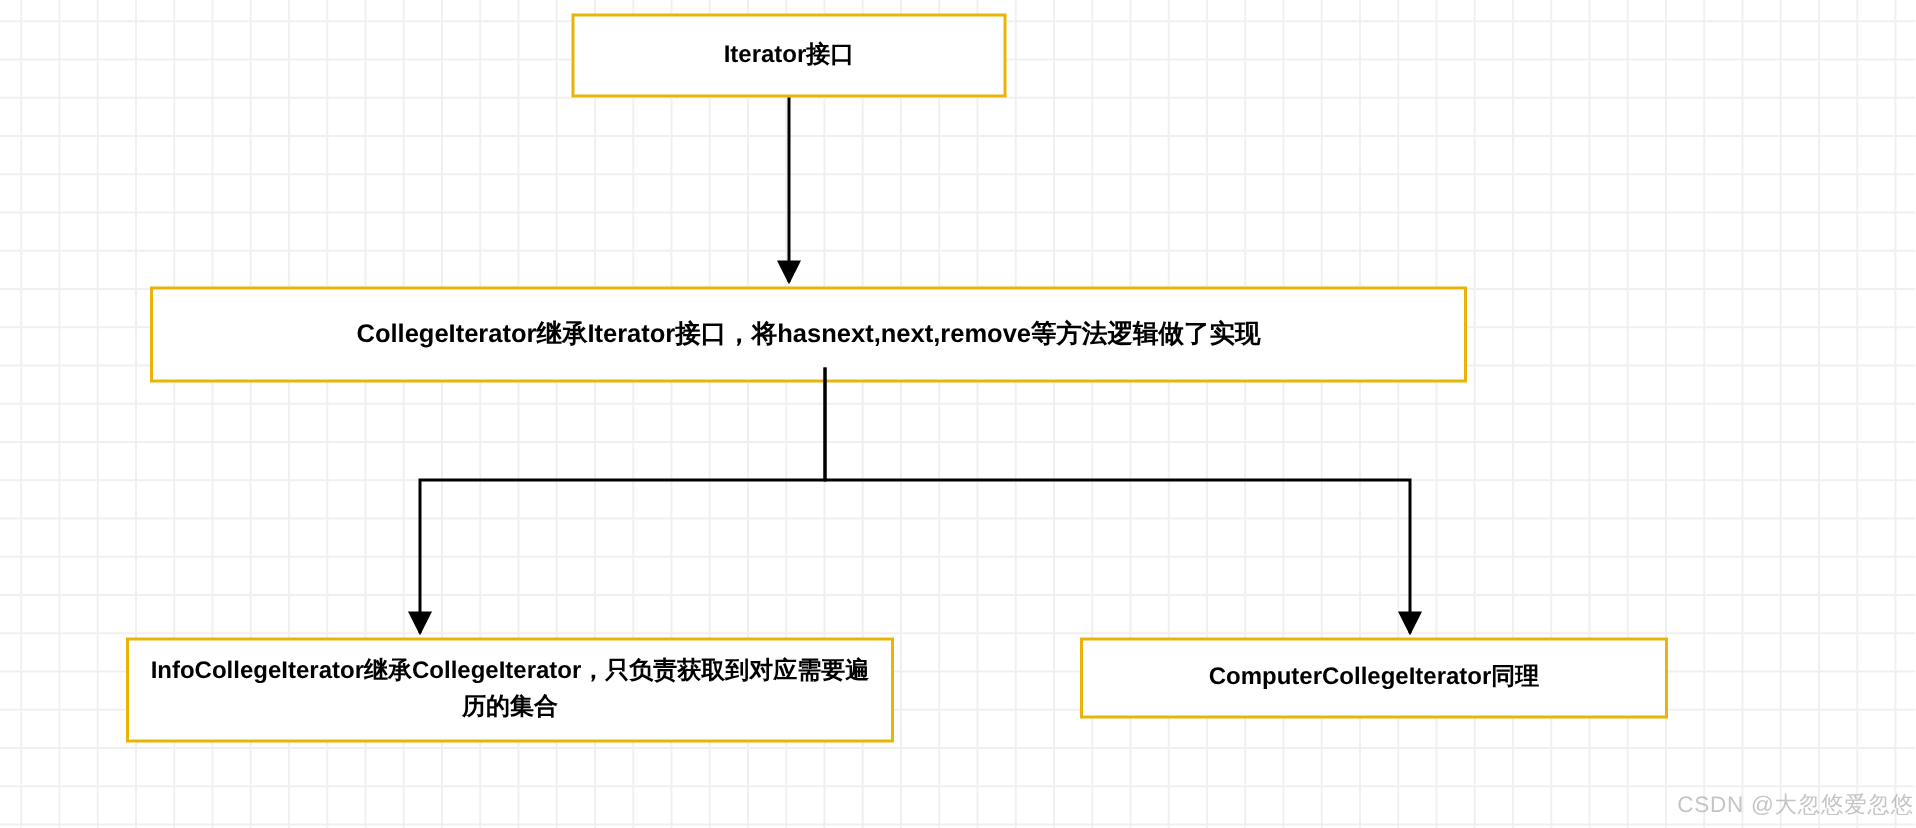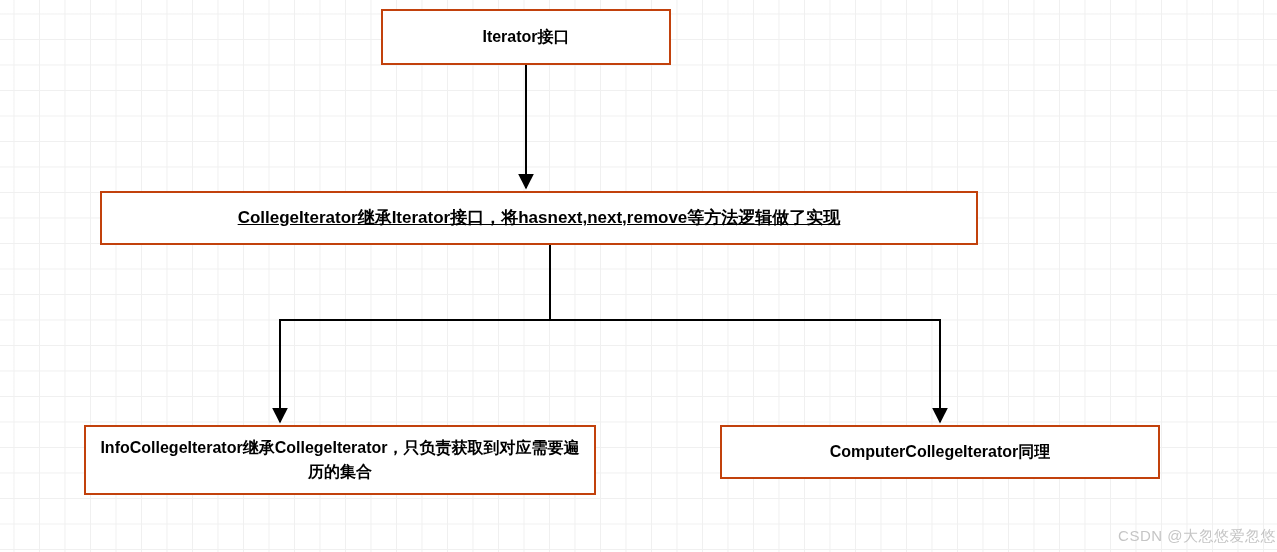--- a/index.html
+++ b/index.html
@@ -16,34 +16,34 @@
       inset: 0;
       background-image:
         linear-gradient(to right, #f0f0f0 1px, transparent 1px),
         linear-gradient(to bottom, #f0f0f0 1px, transparent 1px);
       background-size: 25.5px 25.5px;
       background-position: -12px -12px;
     }
     .node {
       position: absolute;
       background: #fff;
-      border: 2px solid #c2410c;
+      border: 2px solid #eab308;
       display: flex;
       align-items: center;
       justify-content: center;
       text-align: center;
       font-weight: 700;
       font-size: 16px;
       padding: 8px 12px;
       line-height: 1.5;
     }
     .n1 { left: 381px; top: 9px;  width: 290px; height: 56px; }
-    .n2 { left: 100px; top: 191px; width: 878px; height: 54px; font-size: 17px; text-decoration: underline; }
+    .n2 { left: 100px; top: 191px; width: 878px; height: 64px; font-size: 17px; }
     .n3 { left: 84px;  top: 425px; width: 512px; height: 70px; }
-    .n4 { left: 720px; top: 425px; width: 440px; height: 54px; }
+    .n4 { left: 720px; top: 425px; width: 392px; height: 54px; }
     svg.connectors { position: absolute; inset: 0; width: 1277px; height: 552px; pointer-events: none; }
     .watermark {
       position: absolute;
       right: 1px;
       bottom: 6px;
       color: rgba(150,150,150,0.55);
       font-size: 15px;
       font-family: Arial, sans-serif;
       letter-spacing: 0.5px;
     }

